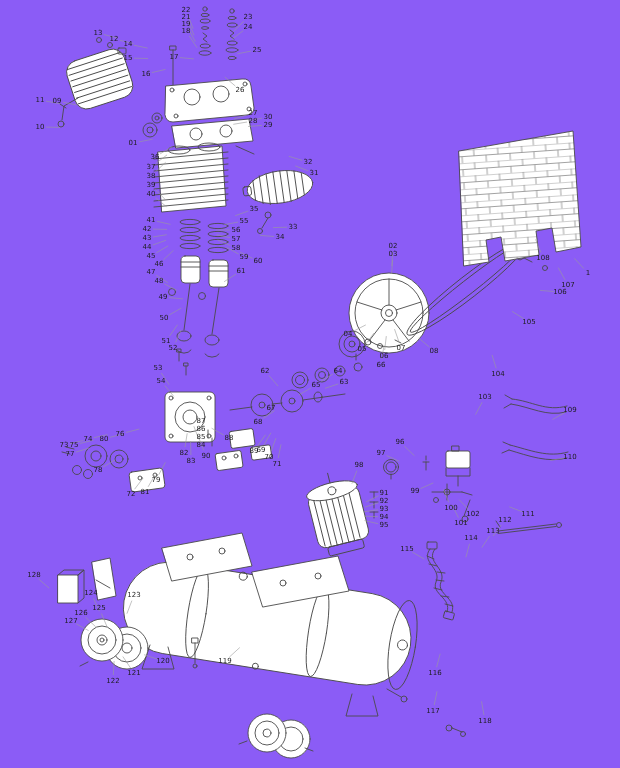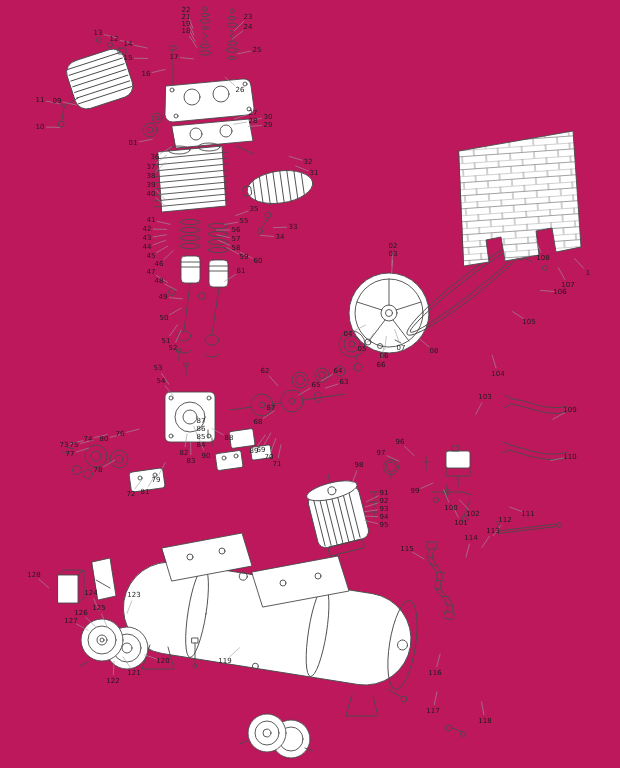--- a/index.html
+++ b/index.html
@@ -1,16 +1,16 @@
 <!DOCTYPE html>
 <html><head>
 <meta charset="utf-8">
 <style>
   html,body{margin:0;padding:0;background:#ffffff;}
-  .stage{position:relative;width:620px;height:768px;background:#be185d;overflow:hidden;
+  .stage{position:relative;width:620px;height:768px;background:#8b5cf6;overflow:hidden;
          font-family:"Liberation Sans", sans-serif;}
   svg{position:absolute;left:0;top:0;}
   #diagram-art *{stroke:#4a4a4a;stroke-width:0.9;fill:none;stroke-linecap:round;stroke-linejoin:round;}
   #diagram-art .solid{fill:#ffffff;}
   #leader-layer line{stroke:#9b9b9b;stroke-width:0.6;}
   #labels-layer text{font-family:"DejaVu Sans","Liberation Sans",sans-serif;font-size:7px;
                      fill:#1c1c1c;text-anchor:middle;dominant-baseline:middle;stroke:none;}
 </style>
 </head>
 <body>

